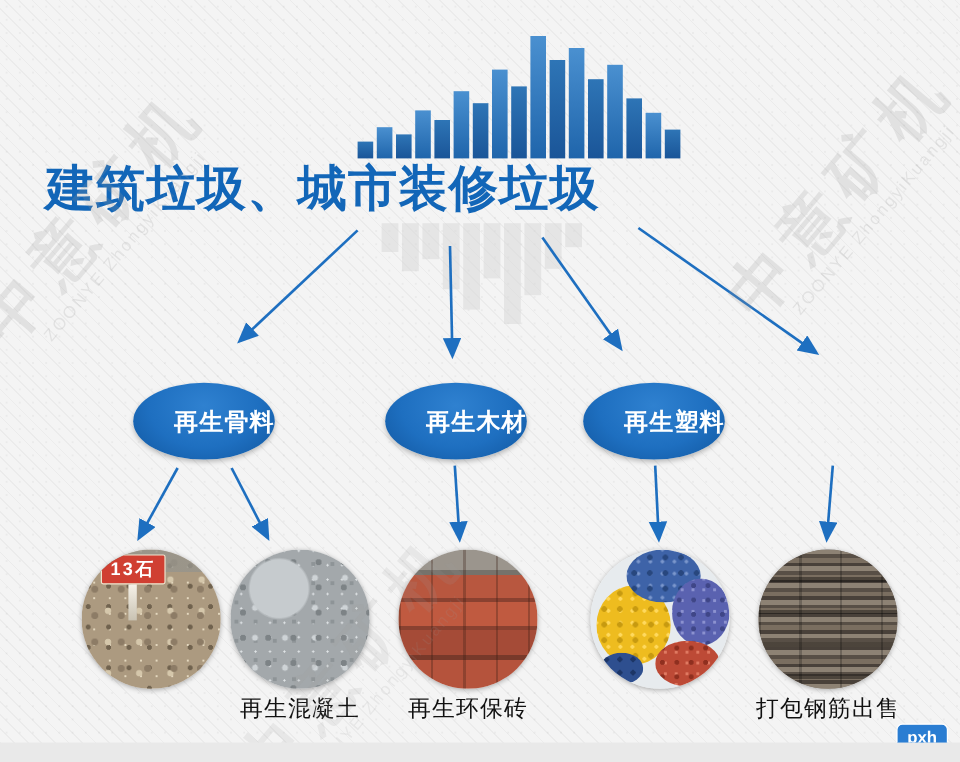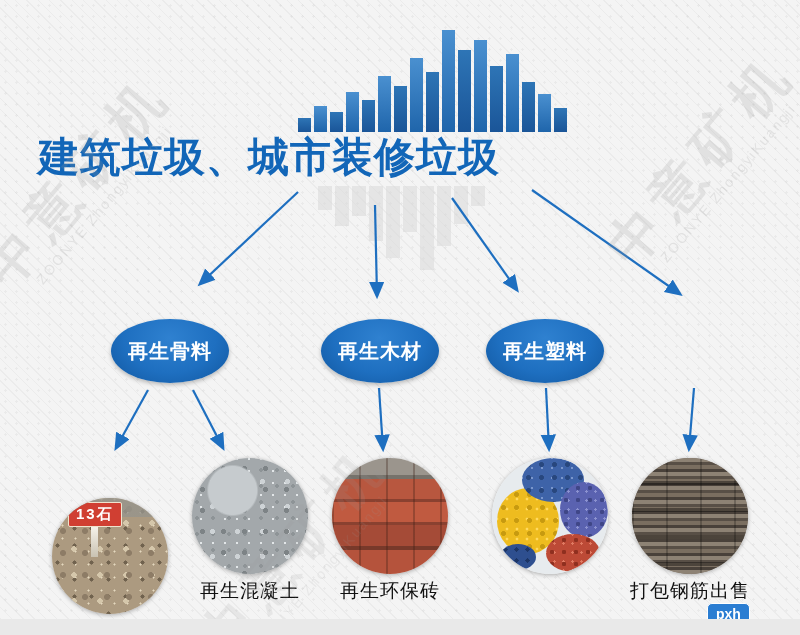--- a/index.html
+++ b/index.html
@@ -28,21 +28,21 @@
   .wm{position:absolute;z-index:6;transform:rotate(-50deg);color:#9a9a9a;opacity:.20;
       text-align:center;pointer-events:none;white-space:nowrap;}
   .wm .cn{font-size:54px;font-weight:bold;letter-spacing:10px;line-height:1.05;}
   .wm .en{font-size:14px;letter-spacing:2px;}
   
   svg.arrows{position:absolute;left:0;top:0;z-index:2;}
   
   .ellipse{
     position:absolute;width:118px;height:64px;border-radius:50%;z-index:4;
     background:radial-gradient(ellipse at 50% 30%, #2f81d0 0%, #1e6fc0 55%, #11569e 100%);
-    display:flex;align-items:center;justify-content:center;
+    display:flex;align-items:center;justify-content:flex-end;
     color:#fff;font-size:20px;font-weight:bold;letter-spacing:1px;
     box-shadow:0 2px 4px rgba(0,0,0,.25);
   }
   
   .photo{
     position:absolute;width:116px;height:116px;border-radius:50%;overflow:hidden;z-index:4;
     box-shadow:0 1px 4px rgba(0,0,0,.3);
   }
   .photo .fill{position:absolute;inset:0;}
   
@@ -113,21 +113,21 @@
       repeating-linear-gradient(90deg, rgba(0,0,0,.22) 0 2px, transparent 2px 34px),
       repeating-linear-gradient(180deg, #8d8274 0 4px, #584f46 4px 7px, #7a6e60 7px 11px, #49413a 11px 14px);
   }
   
   .plabel{
     position:absolute;top:578px;width:150px;text-align:center;z-index:4;
     font-size:19px;color:#101010;font-weight:500;letter-spacing:1px;
   }
   
   .badge{
-    position:absolute;left:707px;top:603px;z-index:7;
+    position:absolute;left:747px;top:603px;z-index:7;
     background:#2a7dd2;color:#fff;font-size:14px;font-weight:bold;
     padding:2px 8px;border-radius:5px;border:1px solid #ffffff;
   }
 </style>
 </head>
 <body>
 
 <div class="canvas">
 
   <div class="skyline blue">
@@ -198,21 +198,21 @@
   <div class="ellipse" style="left:111px;top:319px;">
     <span>再生骨料</span>
   </div>
   <div class="ellipse" style="left:321px;top:319px;">
     <span>再生木材</span>
   </div>
   <div class="ellipse" style="left:486px;top:319px;">
     <span>再生塑料</span>
   </div>
 
-  <div class="photo" style="left:52px;top:458px;margin-top:40px;">
+  <div class="photo" style="left:68px;top:458px;">
     <div class="fill tx-gravel"></div>
     <div class="sign">
       <div class="sign-plate">13石</div>
       <div class="sign-post"></div>
     </div>
   </div>
   <div class="photo" style="left:192px;top:458px;">
     <div class="fill tx-concrete"></div>
   </div>
   <div class="photo" style="left:332px;top:458px;">

